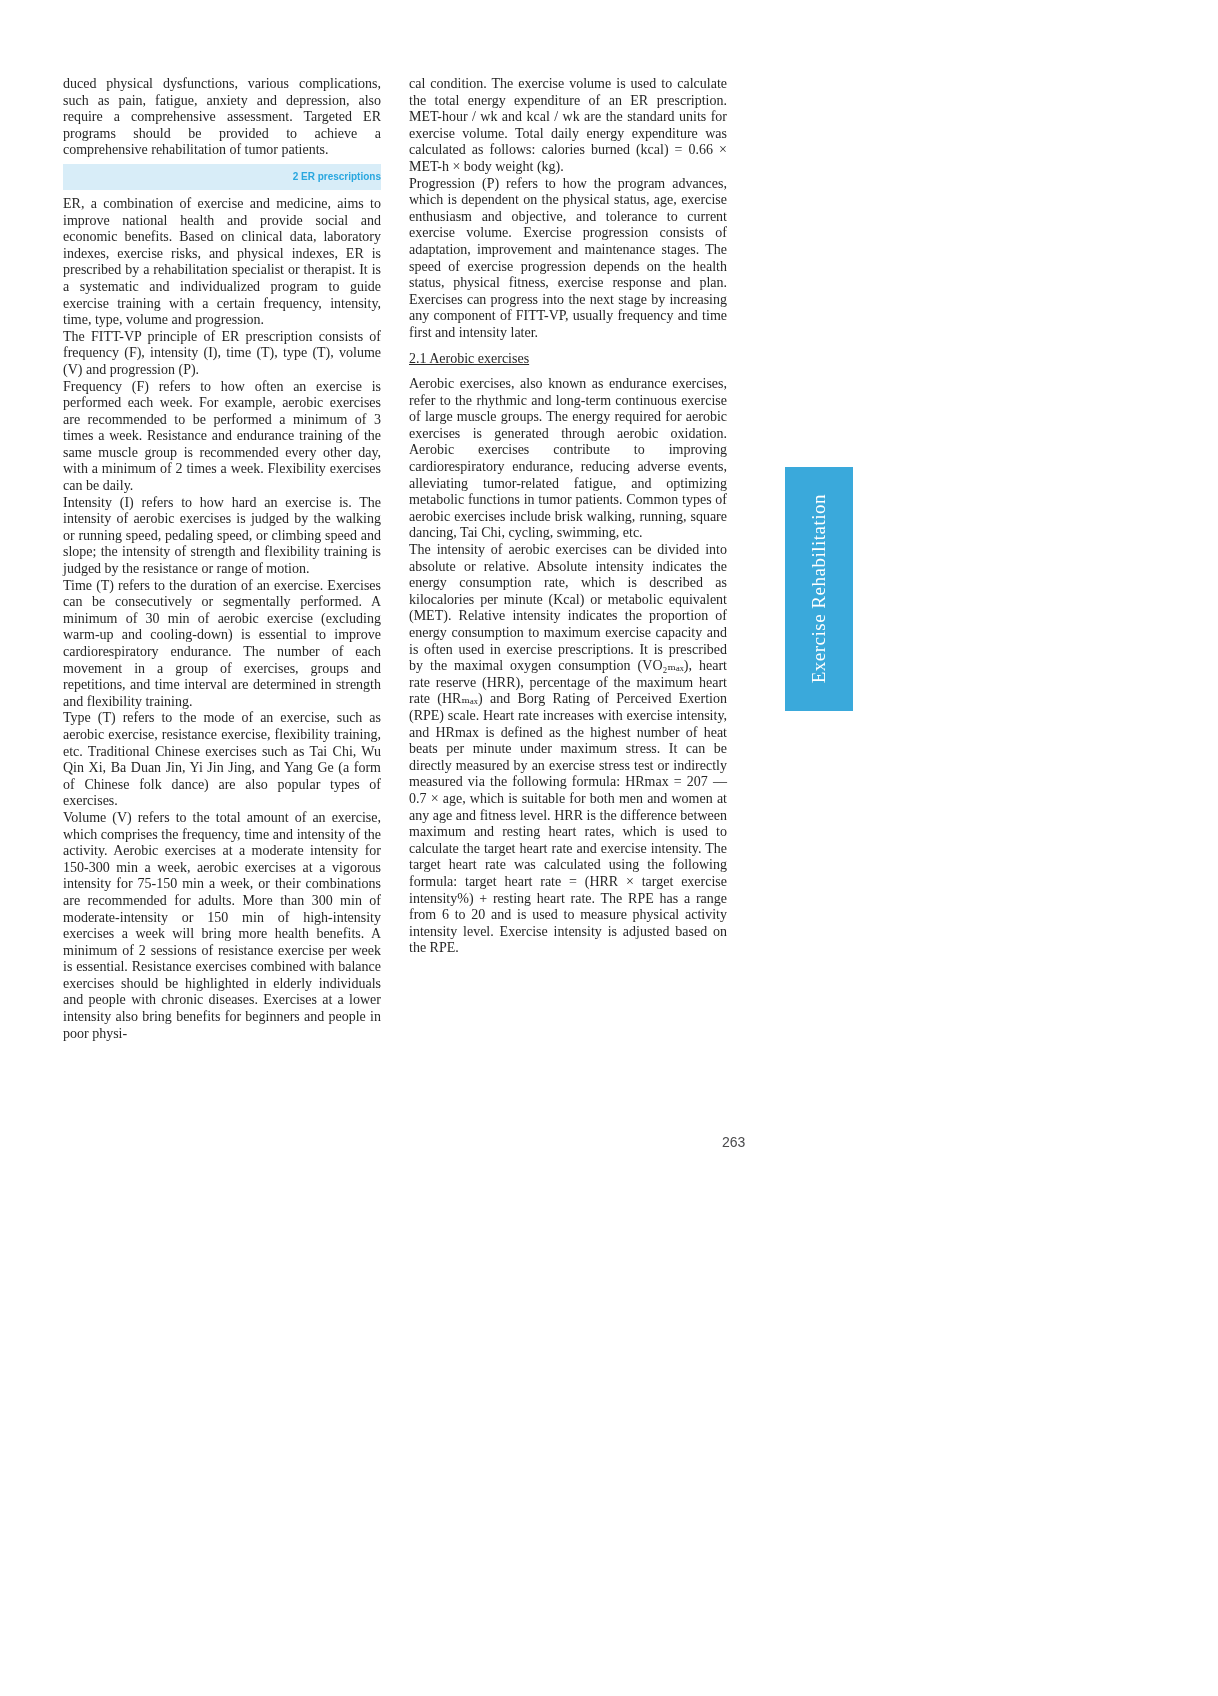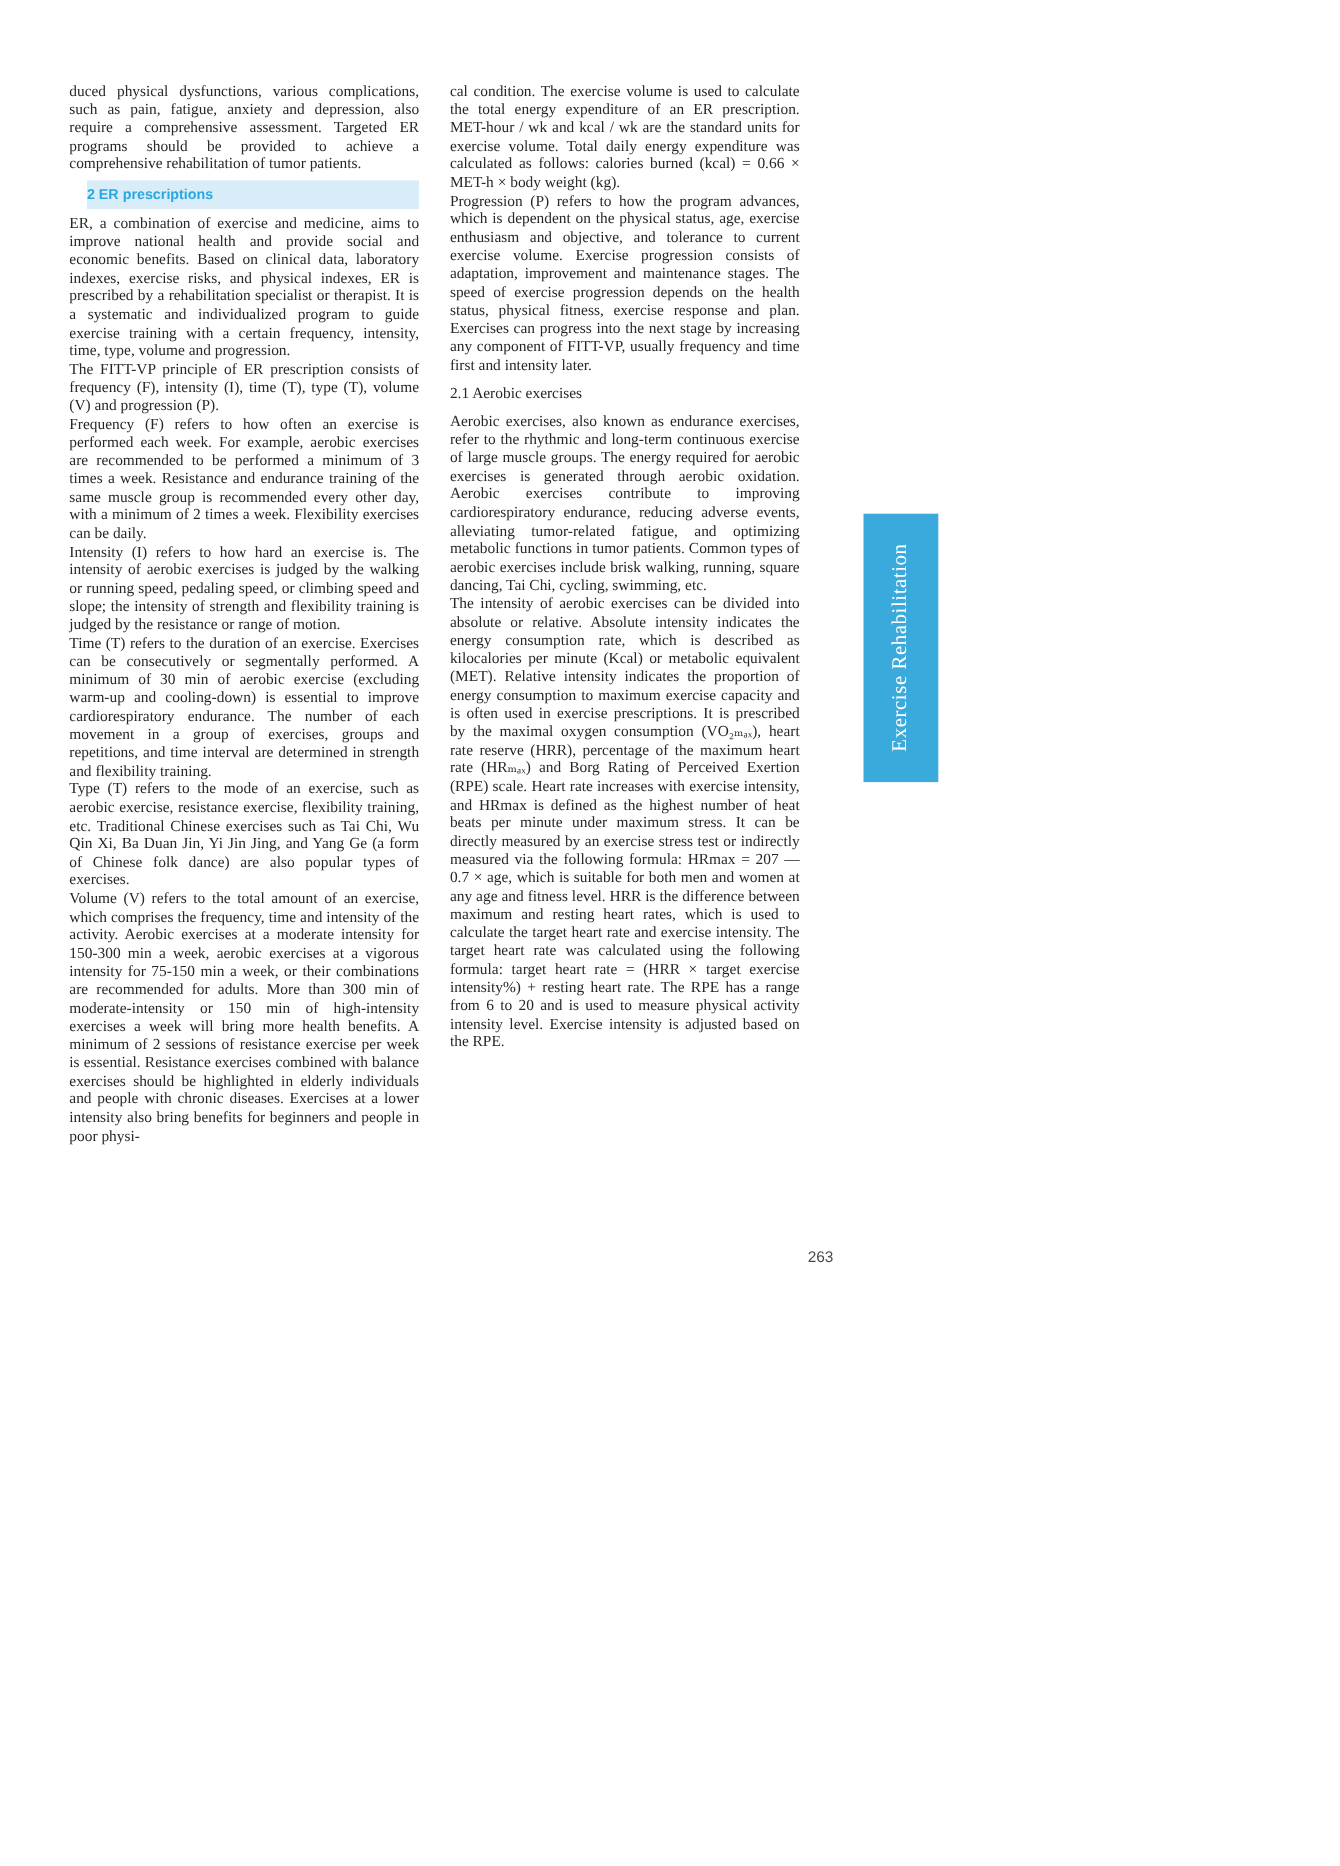--- a/index.html
+++ b/index.html
@@ -27,38 +27,39 @@
     font-size: 14px;
     line-height: 16.6px;
     text-align: justify;
     text-justify: inter-word;
   }
   .column p.para {
     margin: 0;
     padding: 0;
   }
   h2.section-heading {
-    margin: 5px 0 6px 16px;
+    margin: 5px 0 6px 0;
     padding: 4px 0 5px 0;
     background: #d8edf8;
     color: #29a7df;
     font-family: "Liberation Sans", "DejaVu Sans", sans-serif;
-    font-size: 13px;
+    font-size: 10px;
     font-weight: bold;
-    text-align: left;
+    text-align: right;
     line-height: 17px;
   }
   h2.sub-heading {
     margin: 9px 0 9px 0;
     padding: 0;
     font-family: "Liberation Serif", "DejaVu Serif", serif;
     font-size: 14px;
     font-weight: normal;
     text-align: left;
     line-height: 16.6px;
+    text-decoration: underline;
   }
   .side-tab {
     position: absolute;
     left: 785px;
     top: 467px;
     width: 68px;
     height: 244px;
     background: #3aa9db;
     display: flex;
     align-items: center;
@@ -71,21 +72,21 @@
     font-family: "Liberation Serif", "DejaVu Serif", serif;
     font-size: 19px;
     letter-spacing: 0.5px;
     white-space: nowrap;
   }
   .page-number {
     position: absolute;
     left: 722px;
     top: 1134px;
     width: 48px;
-    text-align: center;
+    text-align: left;
     font-family: "Liberation Sans", "DejaVu Sans", sans-serif;
     font-size: 14px;
     color: #4a4a4c;
   }
 </style>
 </head>
 <body>
 
 <div class="page-content">
   <div class="column">

